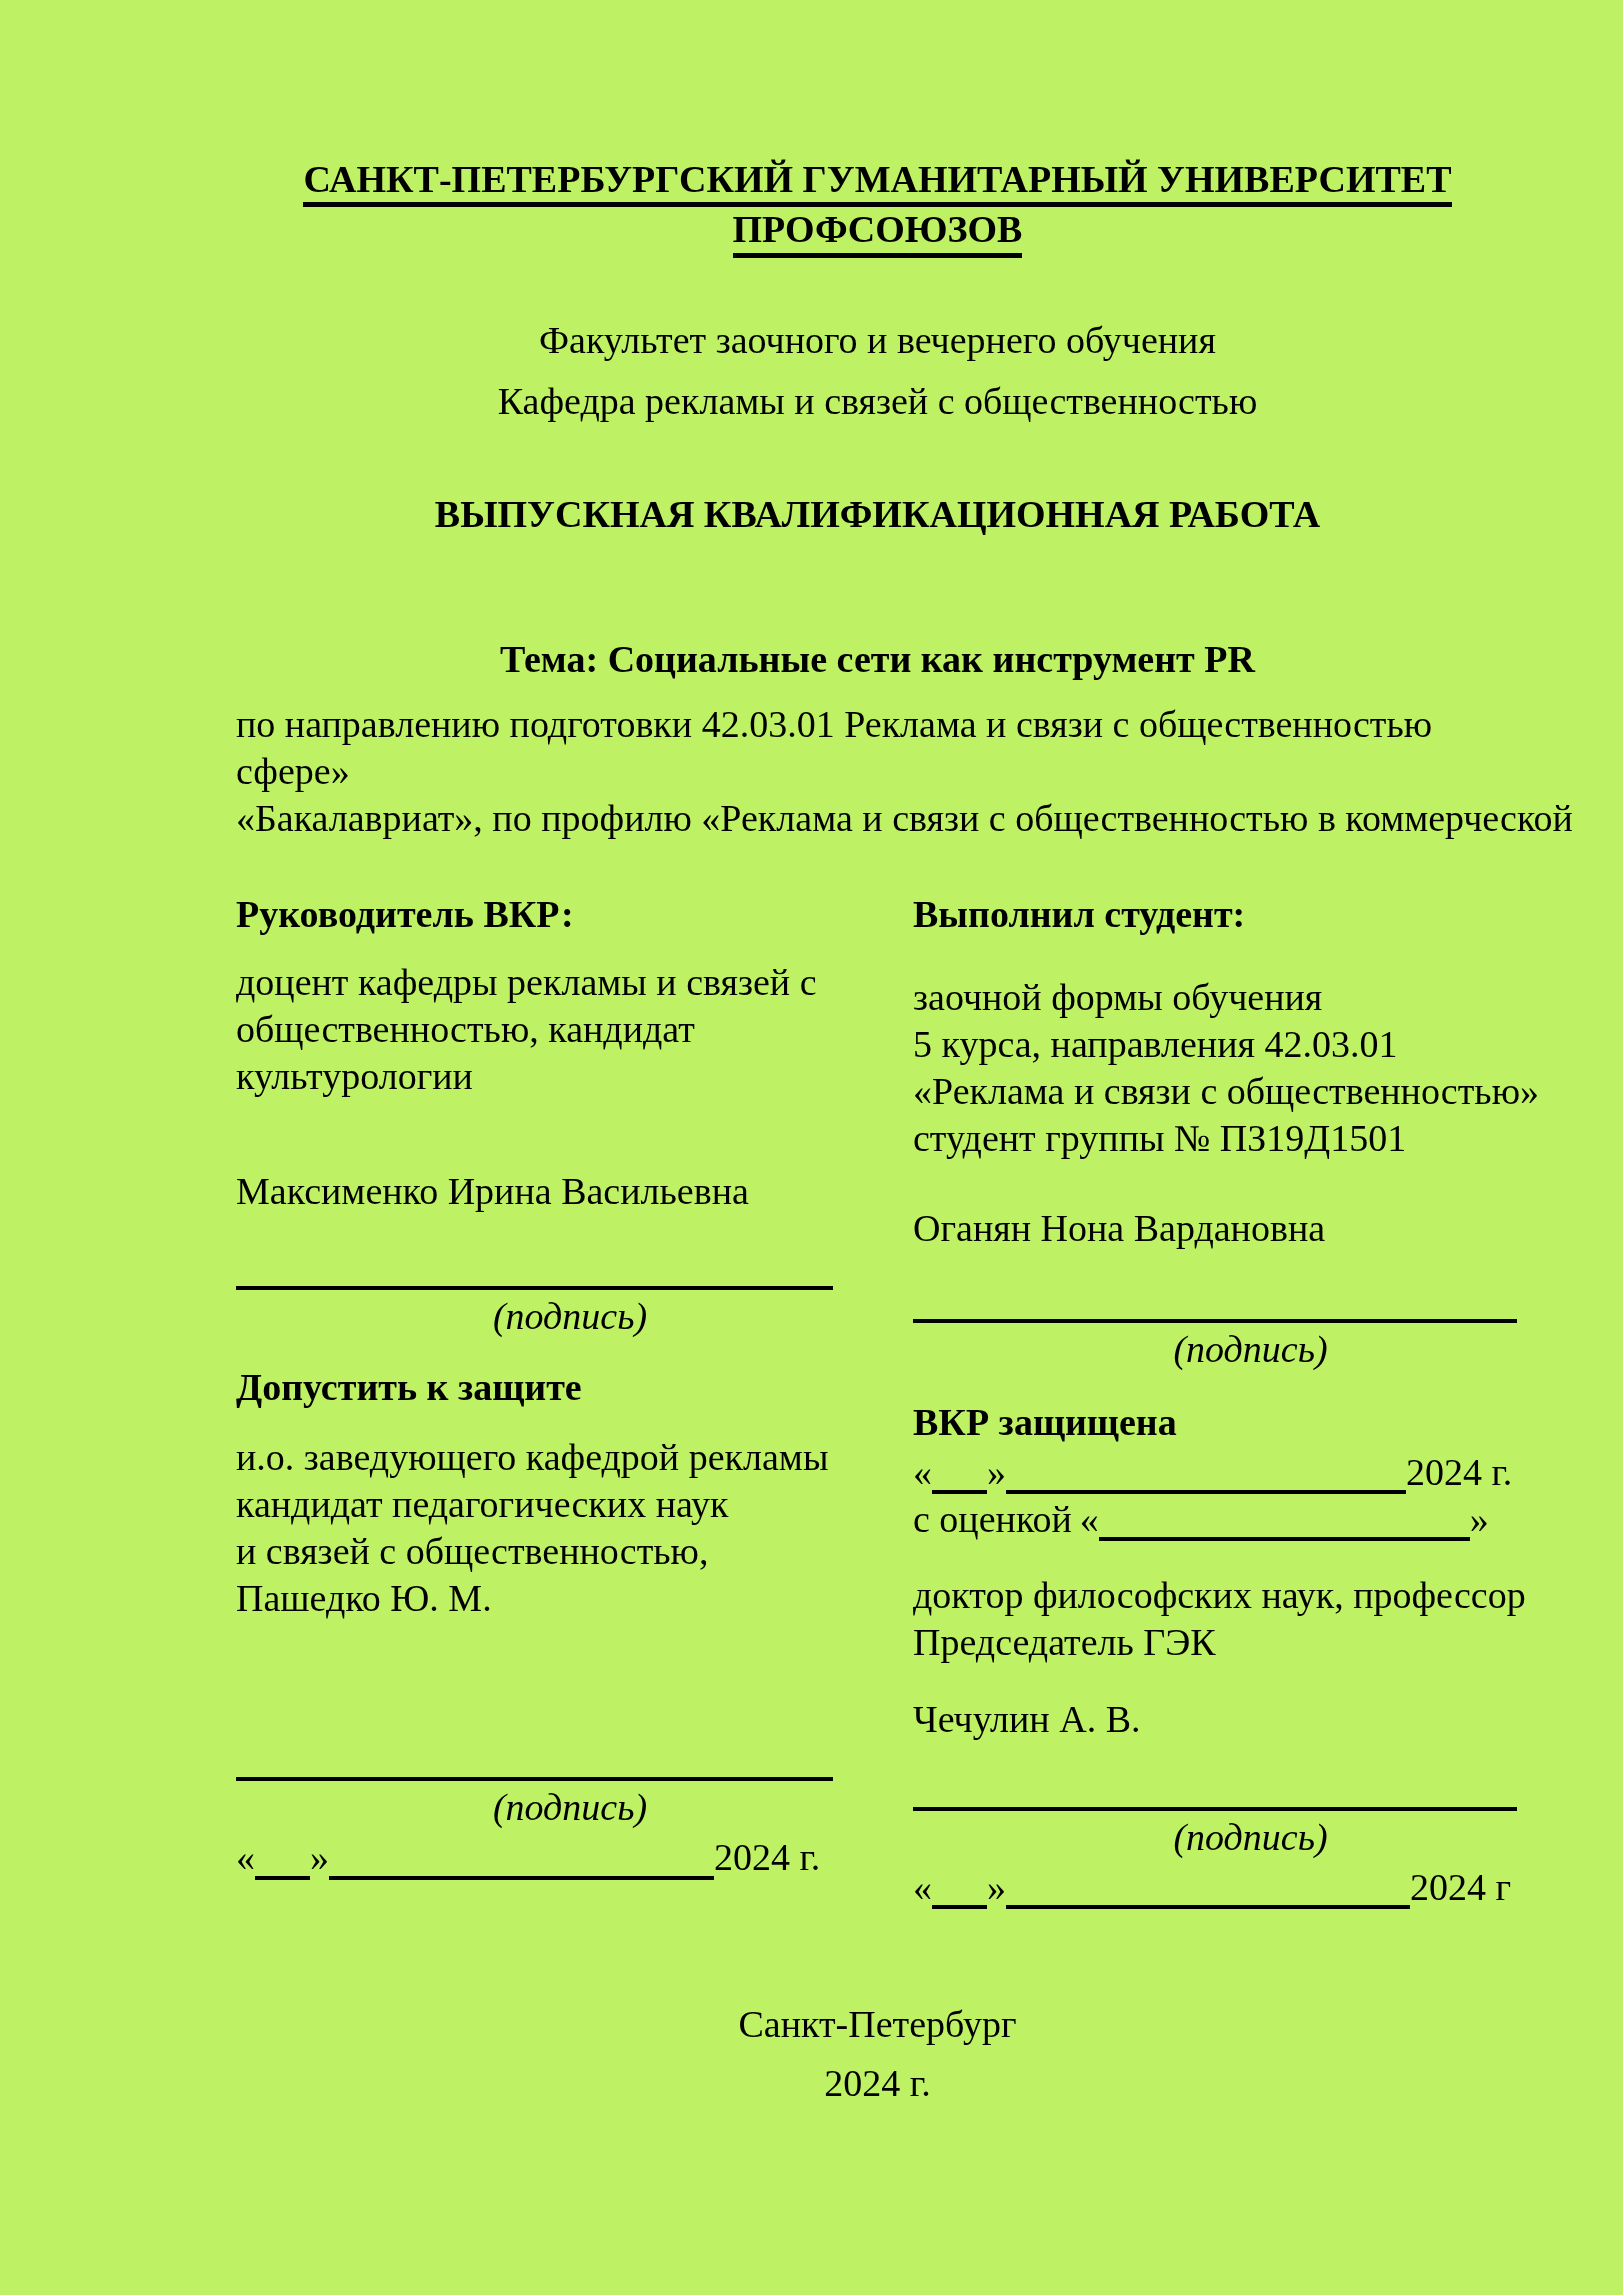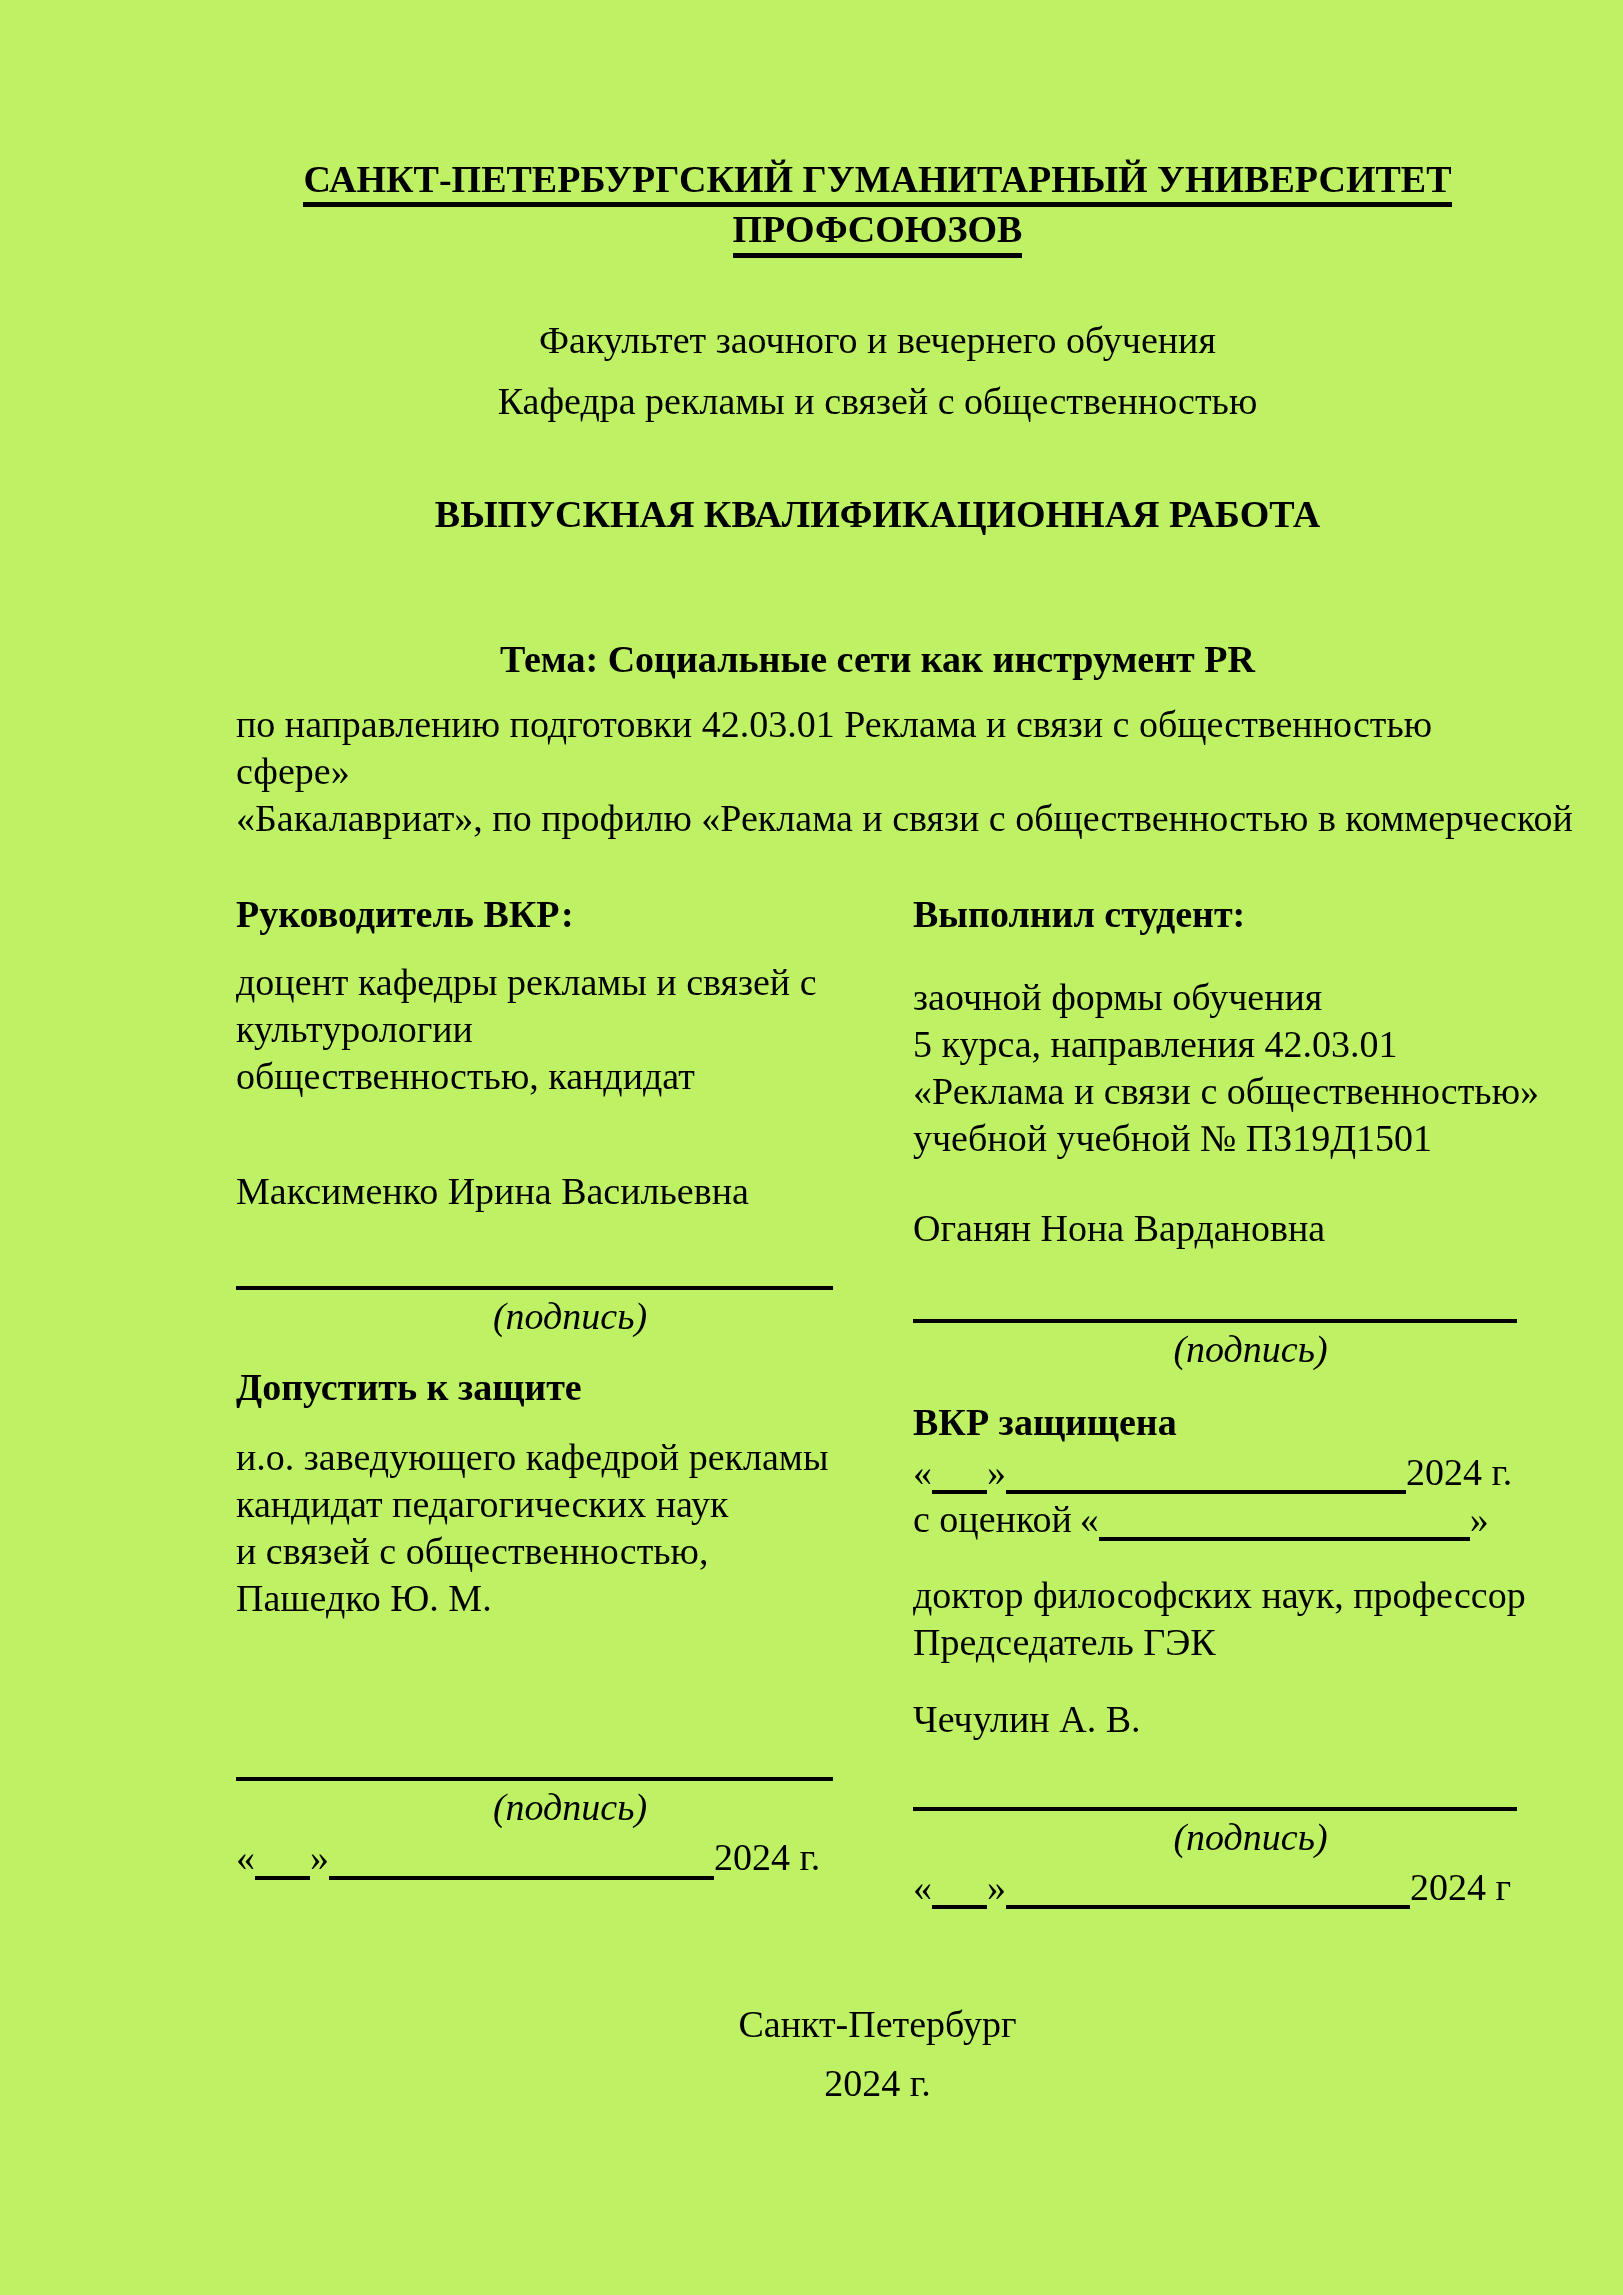--- a/index.html
+++ b/index.html
@@ -98,22 +98,22 @@
       <span class="ln">«Бакалавриат», по профилю «Реклама и связи с общественностью в коммерческой</span>
     </div>
 
     <div class="columns">
 
       <div class="col-left">
         <div class="col-heading">Руководитель ВКР:</div>
 
         <div class="pos-block">
           <span class="ln">доцент кафедры рекламы и связей с</span>
+          <span class="ln">общественностью, кандидат</span>
           <span class="ln">культурологии</span>
-          <span class="ln">общественностью, кандидат</span>
         </div>
 
         <div class="sup-name">Максименко Ирина Васильевна</div>
 
         <div class="sigline sig-l1"></div>
         <div class="caption cap-l">(подпись)</div>
 
         <div class="admit-heading">Допустить к защите</div>
 
         <div class="approver-block">
@@ -129,21 +129,21 @@
         <div class="date-row"><span>«</span><span class="blank b-sm"></span><span>»</span><span class="blank b-l"></span><span>2024 г.</span></div>
       </div>
 
       <div class="col-right">
         <div class="col-heading">Выполнил студент:</div>
 
         <div class="stu-block">
           <span class="ln">заочной формы обучения</span>
           <span class="ln">5 курса, направления 42.03.01</span>
           <span class="ln">«Реклама и связи с общественностью»</span>
-          <span class="ln">учебной учебной № ПЗ19Д1501</span>
+          <span class="ln">студент группы № ПЗ19Д1501</span>
         </div>
 
         <div class="stu-name">Оганян Нона Вардановна</div>
 
         <div class="sigline sig-r1"></div>
         <div class="caption cap-r">(подпись)</div>
 
         <div class="defense-heading">ВКР защищена</div>
 
         <div class="date-row"><span>«</span><span class="blank b-sm"></span><span>»</span><span class="blank b-r1"></span><span>2024 г.</span></div>

